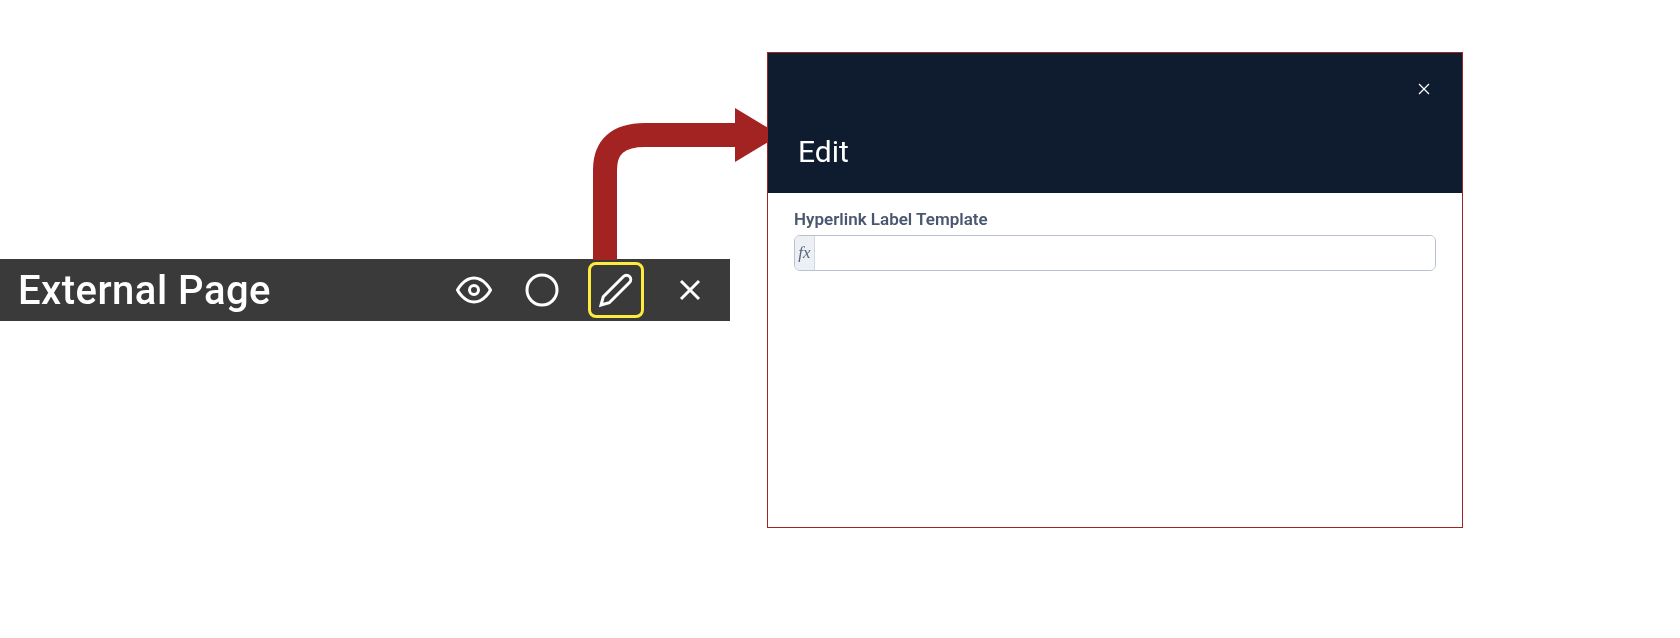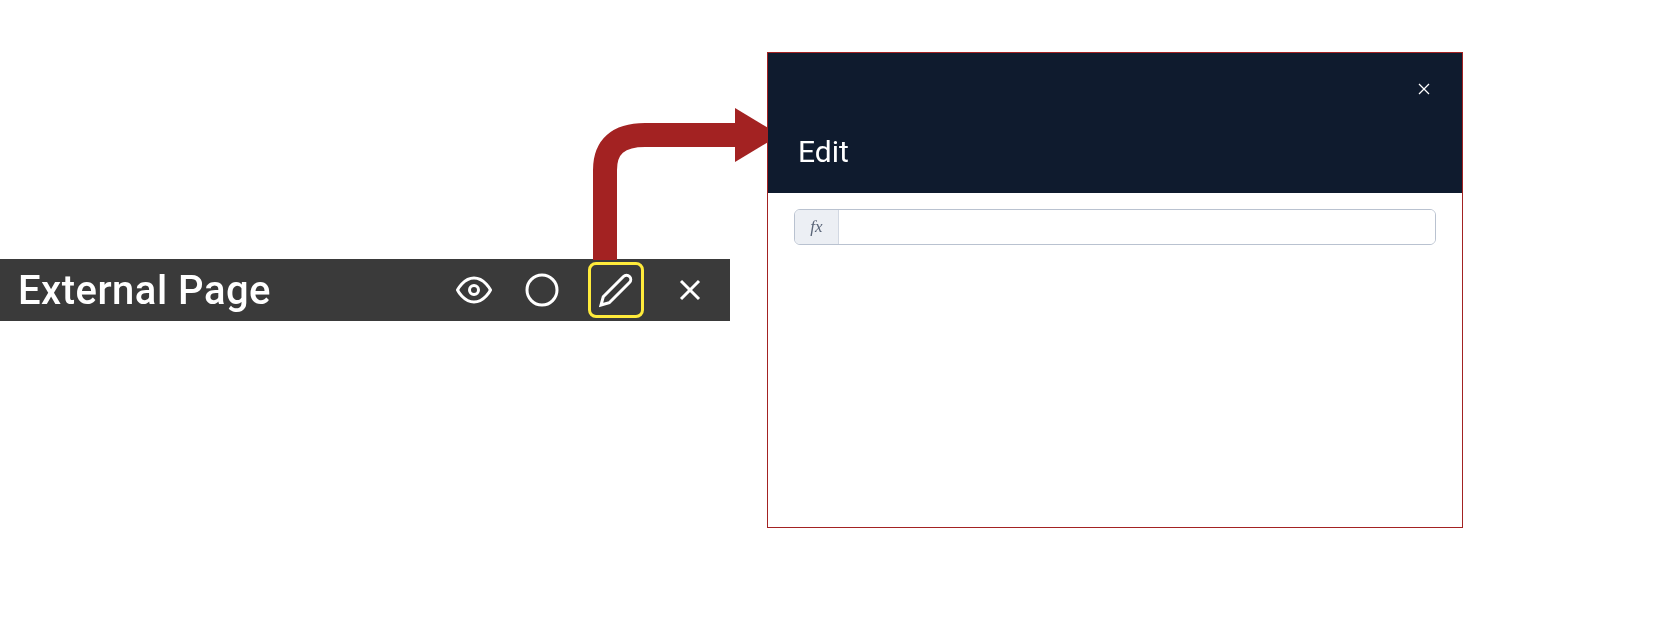--- a/index.html
+++ b/index.html
@@ -122,21 +122,21 @@
     }
     .field-input-wrap {
       display: flex;
       border: 1px solid #b9c2d0;
       border-radius: 6px;
       height: 36px;
       overflow: hidden;
     }
     .fx-prefix {
       background: #eceff4;
-      width: 44px;
+      width: 20px;
       display: flex;
       align-items: center;
       justify-content: center;
       border-right: 1px solid #d2d8e2;
       font-style: italic;
       font-family: Georgia, 'Times New Roman', serif;
       color: #5a6578;
       font-size: 17px;
     }
     .field-input {
@@ -188,18 +188,19 @@
   <div class="edit-header">
     <div class="edit-title">Edit</div>
     <div class="close-btn">
       <svg viewBox="0 0 24 24">
         <line x1="18" y1="6" x2="6" y2="18"></line>
         <line x1="6" y1="6" x2="18" y2="18"></line>
       </svg>
     </div>
   </div>
   <div class="edit-body">
+    <div class="field-label">Hyperlink Label Template</div>
     <div class="field-input-wrap">
       <div class="fx-prefix">fx</div>
       <input class="field-input" type="text" value="" style="">
     </div>
   </div>
 </div>
 
 </body></html>

